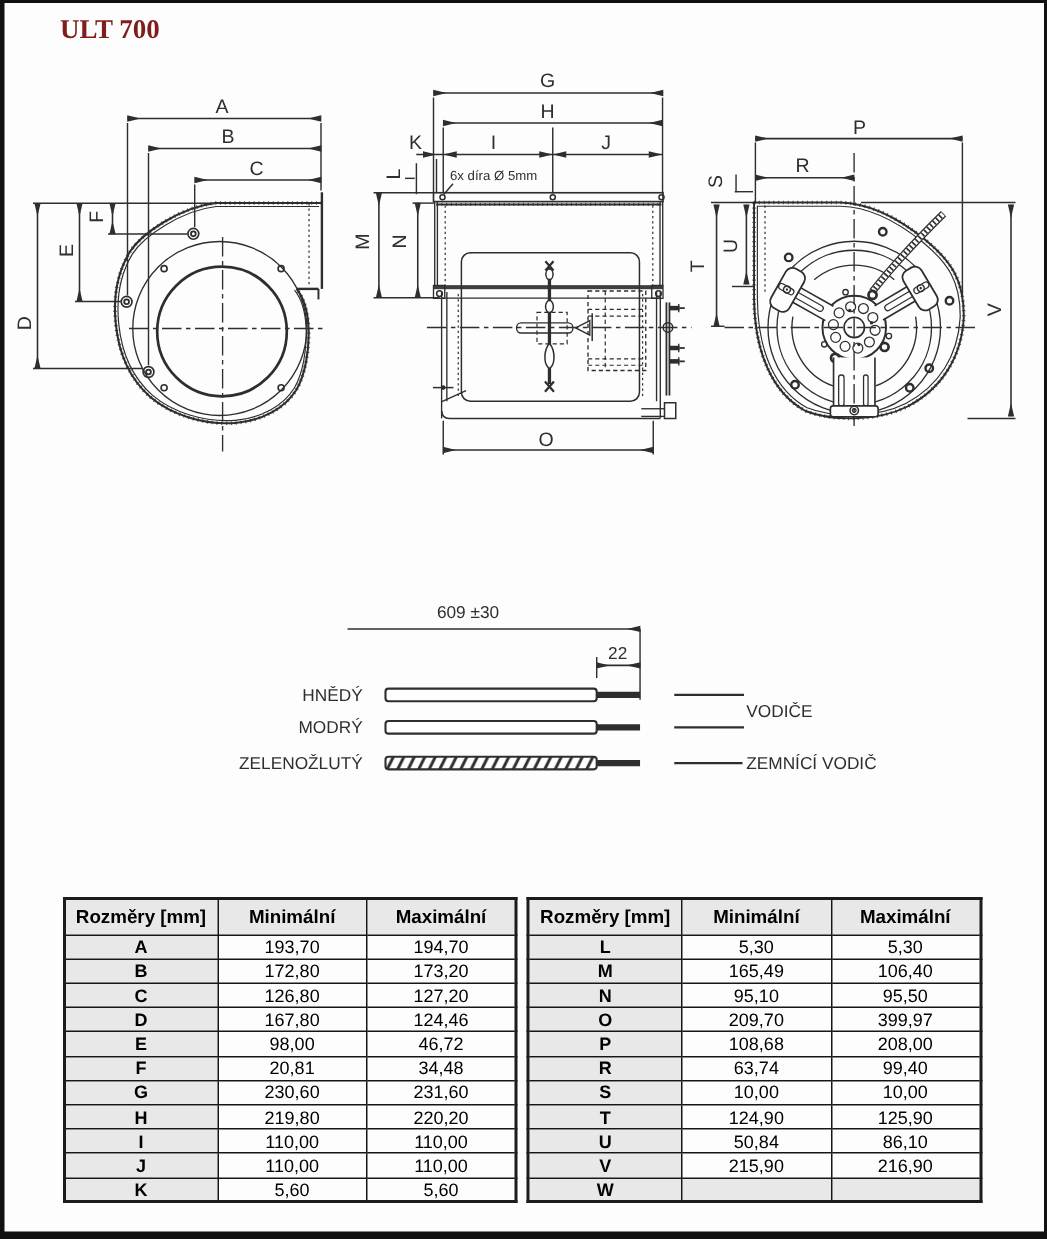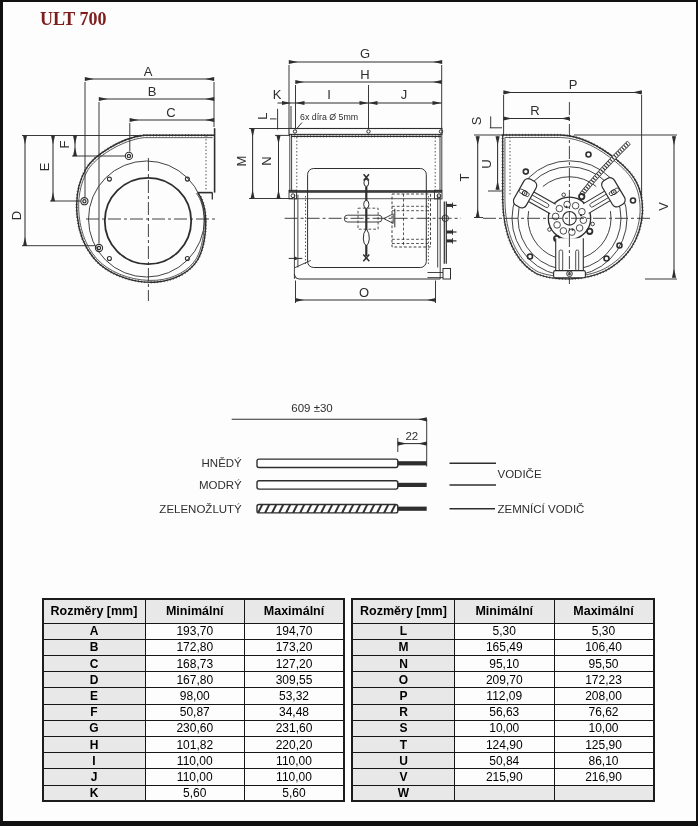--- a/index.html
+++ b/index.html
@@ -308,46 +308,46 @@
         <td>193,70</td>
         <td>194,70</td>
       </tr>
 <tr>
         <td class="lab">B</td>
         <td>172,80</td>
         <td>173,20</td>
       </tr>
 <tr>
         <td class="lab">C</td>
-        <td>168,73</td>
+        <td>126,80</td>
         <td>127,20</td>
       </tr>
 <tr>
         <td class="lab">D</td>
         <td>167,80</td>
-        <td>309,55</td>
+        <td>124,46</td>
       </tr>
 <tr>
         <td class="lab">E</td>
         <td>98,00</td>
-        <td>53,32</td>
+        <td>46,72</td>
       </tr>
 <tr>
         <td class="lab">F</td>
-        <td>50,87</td>
+        <td>20,81</td>
         <td>34,48</td>
       </tr>
 <tr>
         <td class="lab">G</td>
         <td>230,60</td>
         <td>231,60</td>
       </tr>
 <tr>
         <td class="lab">H</td>
-        <td>101,82</td>
+        <td>219,80</td>
         <td>220,20</td>
       </tr>
 <tr>
         <td class="lab">I</td>
         <td>110,00</td>
         <td>110,00</td>
       </tr>
 <tr>
         <td class="lab">J</td>
         <td>110,00</td>
@@ -378,31 +378,31 @@
         <td>106,40</td>
       </tr>
 <tr>
         <td class="lab">N</td>
         <td>95,10</td>
         <td>95,50</td>
       </tr>
 <tr>
         <td class="lab">O</td>
         <td>209,70</td>
-        <td>172,23</td>
+        <td>399,97</td>
       </tr>
 <tr>
         <td class="lab">P</td>
-        <td>112,09</td>
+        <td>108,68</td>
         <td>208,00</td>
       </tr>
 <tr>
         <td class="lab">R</td>
-        <td>56,63</td>
-        <td>76,62</td>
+        <td>63,74</td>
+        <td>99,40</td>
       </tr>
 <tr>
         <td class="lab">S</td>
         <td>10,00</td>
         <td>10,00</td>
       </tr>
 <tr>
         <td class="lab">T</td>
         <td>124,90</td>
         <td>125,90</td>

